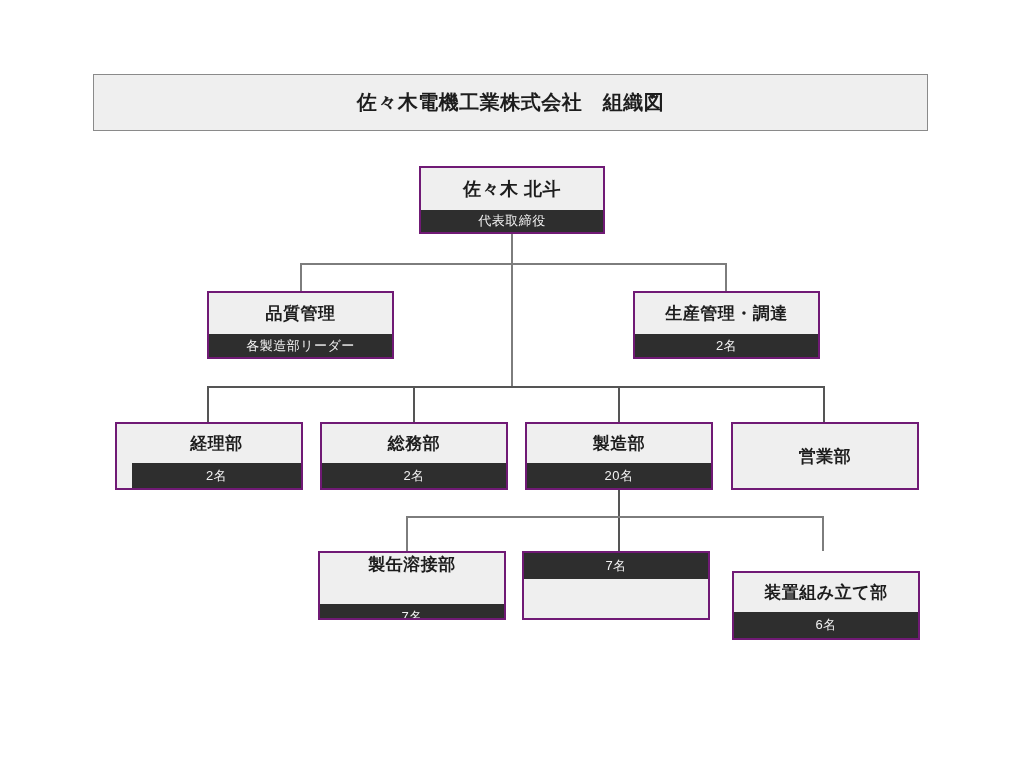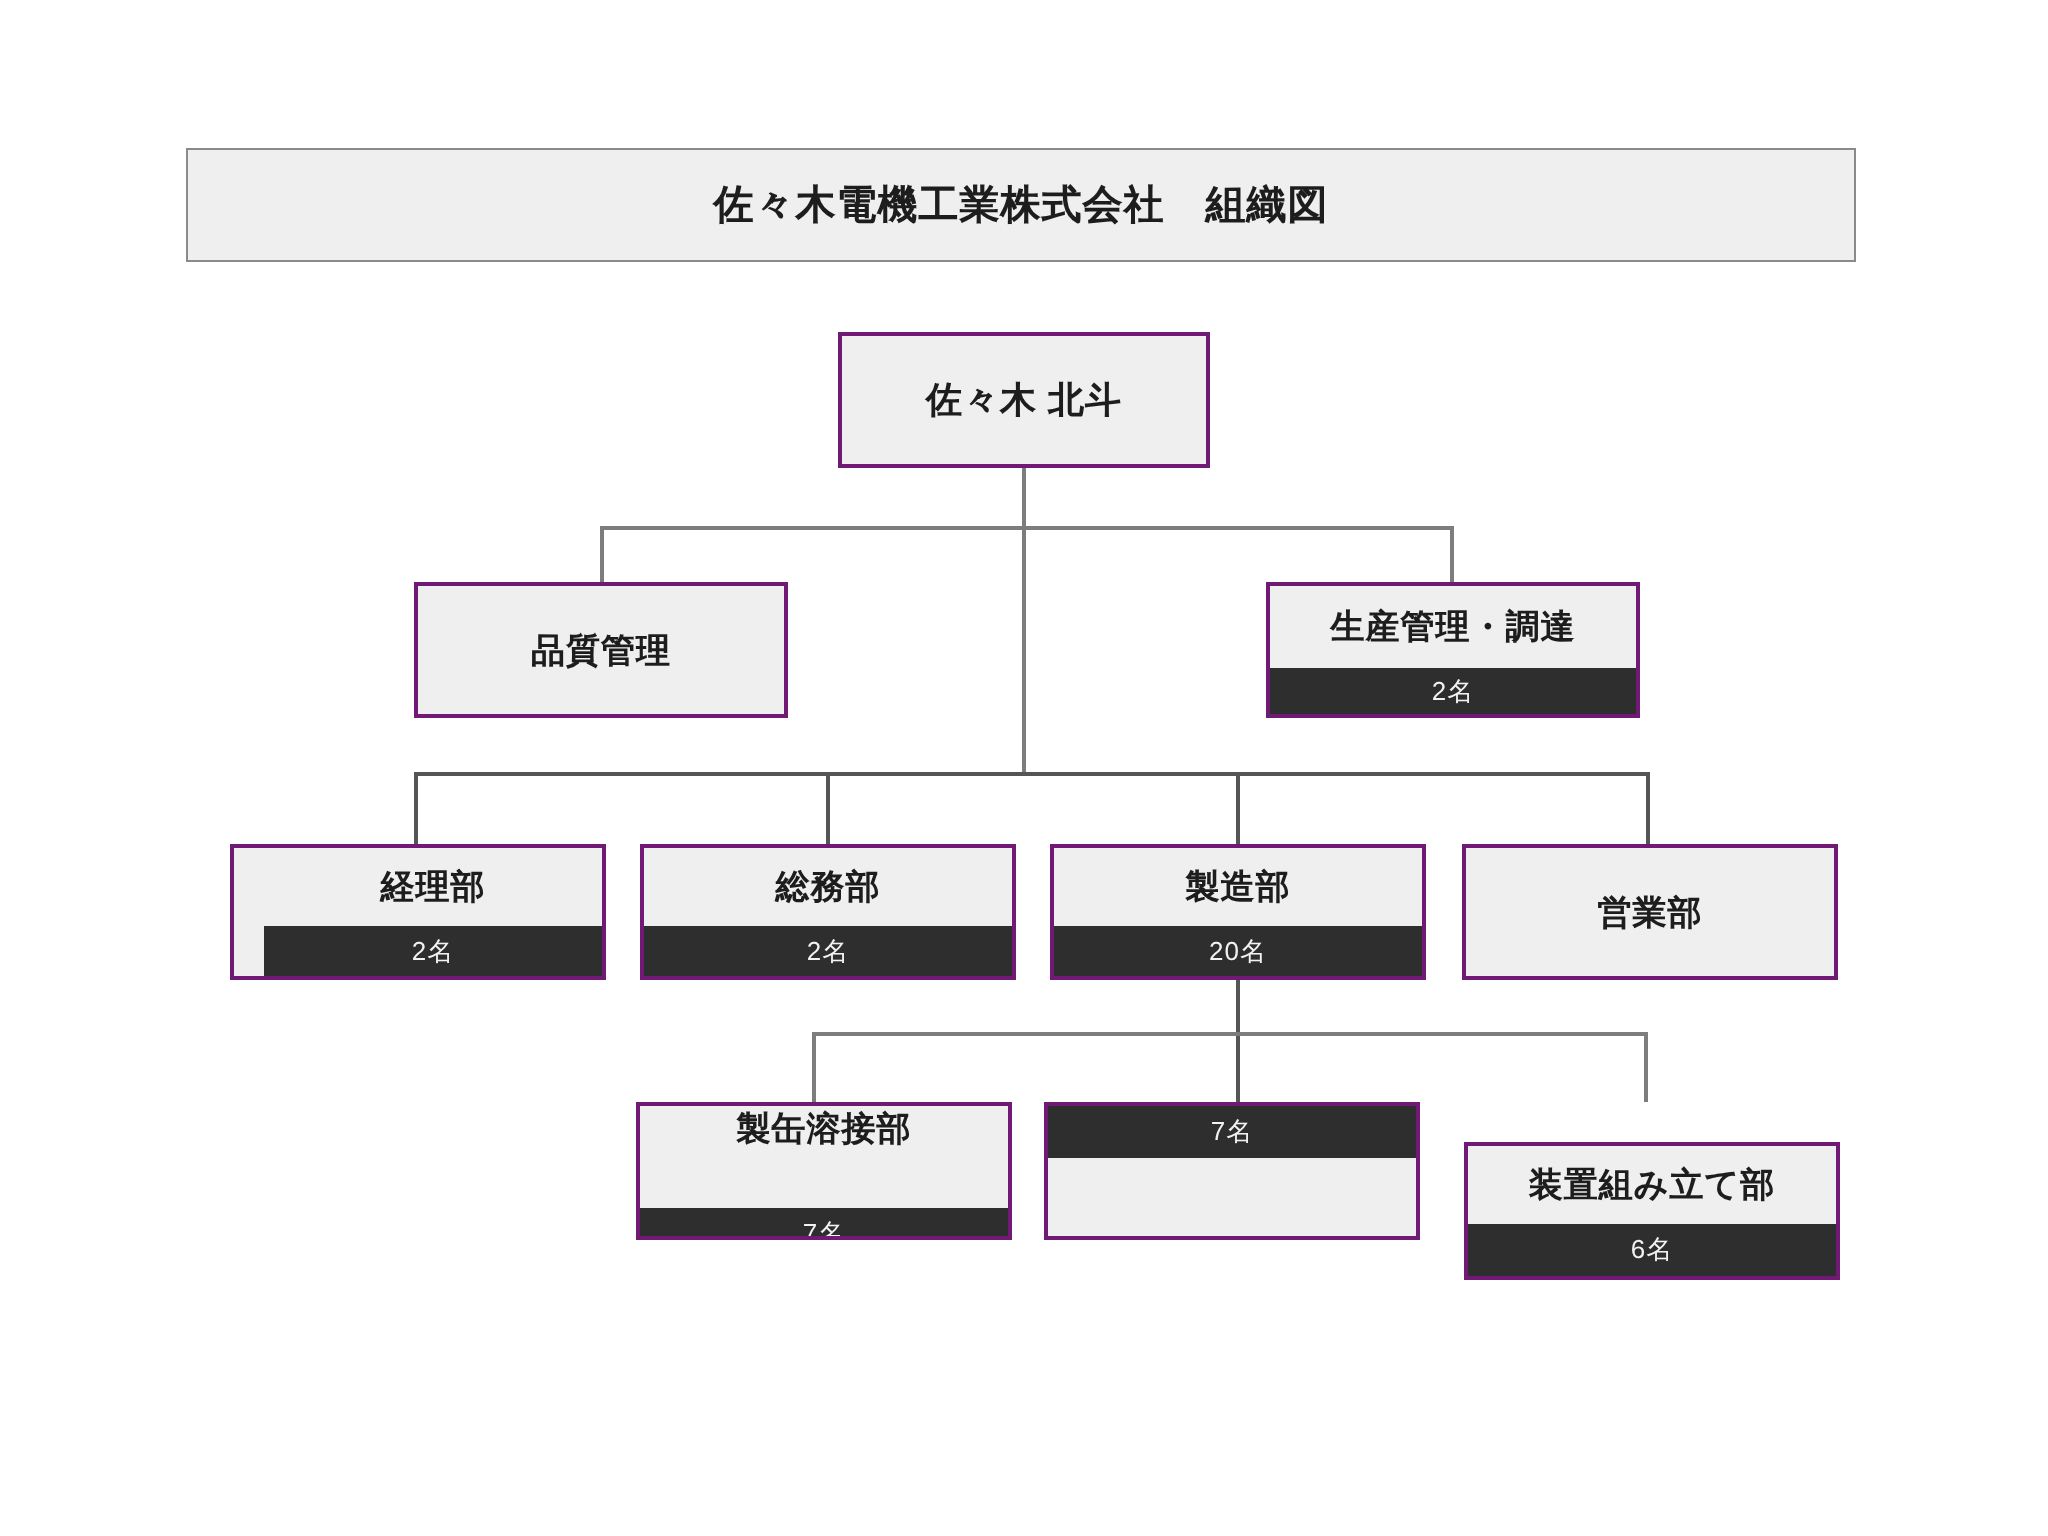--- a/index.html
+++ b/index.html
@@ -132,24 +132,26 @@
   <div class="conn v dark" style="left:823px; top:386px; height:36px;"></div>
 
   <div class="conn v dark" style="left:618px; top:490px; height:61px;"></div>
 
   <div class="conn h" style="left:406px; top:516px; width:418px;"></div>
   <div class="conn v" style="left:406px; top:516px; height:35px;"></div>
   <div class="conn v" style="left:822px; top:516px; height:35px;"></div>
 
   <div class="node ceo">
     <div class="node-title">佐々木 北斗</div>
+    <div class="node-meta">代表取締役</div>
   </div>
 
   <div class="node lvl2 qa">
     <div class="node-title">品質管理</div>
+    <div class="node-meta">各製造部リーダー</div>
   </div>
 
   <div class="node lvl2 prod-mgmt">
     <div class="node-title">生産管理・調達</div>
     <div class="node-meta">2名</div>
   </div>
 
   <div class="node lvl3 acct">
     <div class="node-title">経理部</div>
     <div class="node-meta">2名</div>

